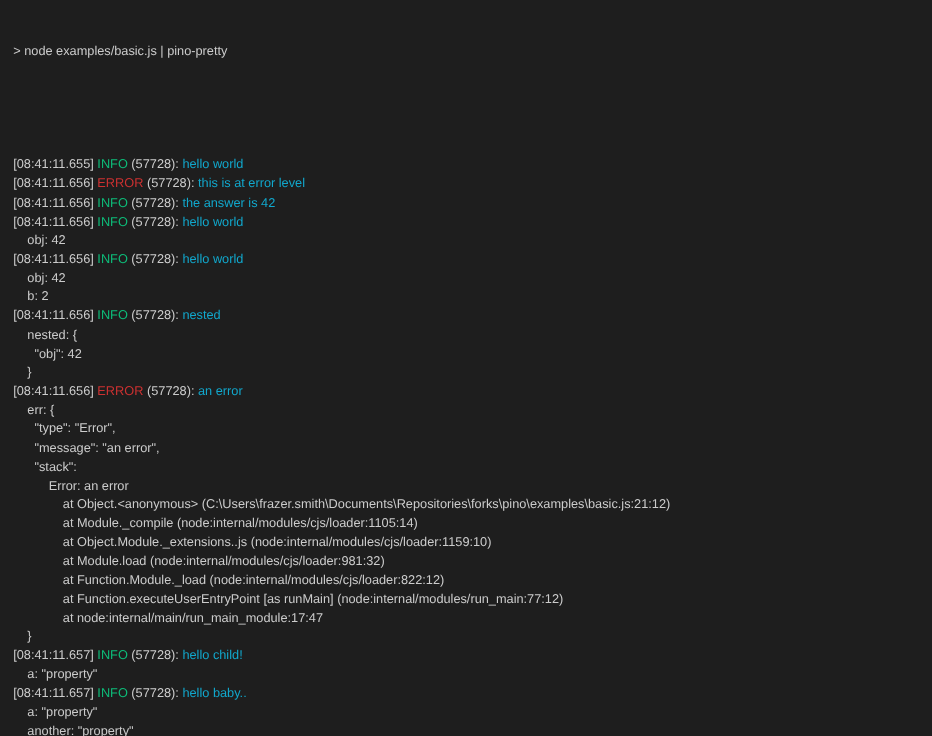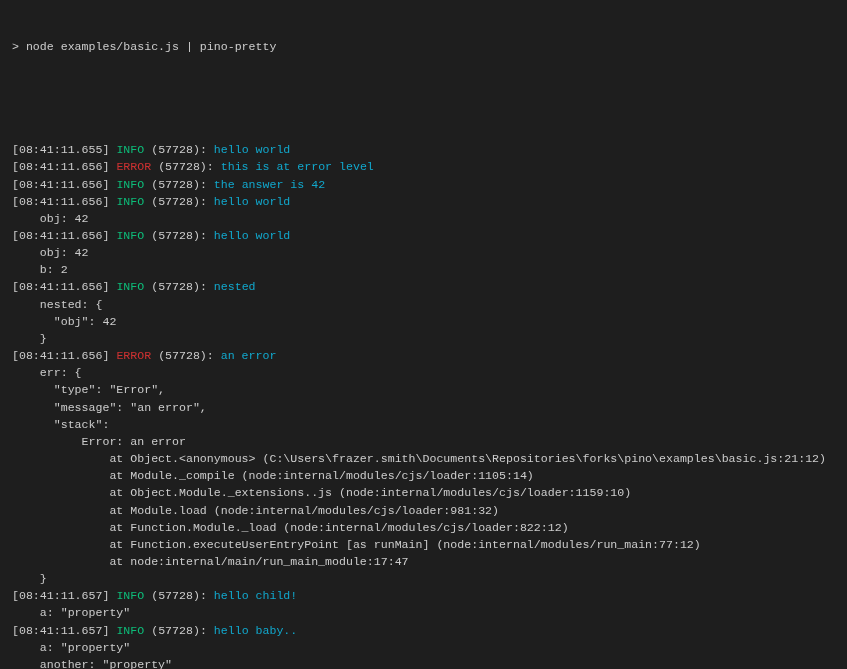--- a/index.html
+++ b/index.html
@@ -7,21 +7,21 @@
     width: 847px;
     height: 669px;
     background: #1e1e1e;
     overflow: hidden;
   }
   .terminal {
     box-sizing: border-box;
     width: 100%;
     height: 100%;
     padding: 4px 0 0 12px;
-    font-family: Liberation Mono, monospace;
+    font-family: Liberation Sans, sans-serif;
     font-size: 11.6px;
     line-height: 17.15px;
     color: #cccccc;
     white-space: pre;
     overflow: hidden;
   }
   .line { min-height: 17.15px; }
   .blank { min-height: 17.15px; }
 </style>
 </head>

